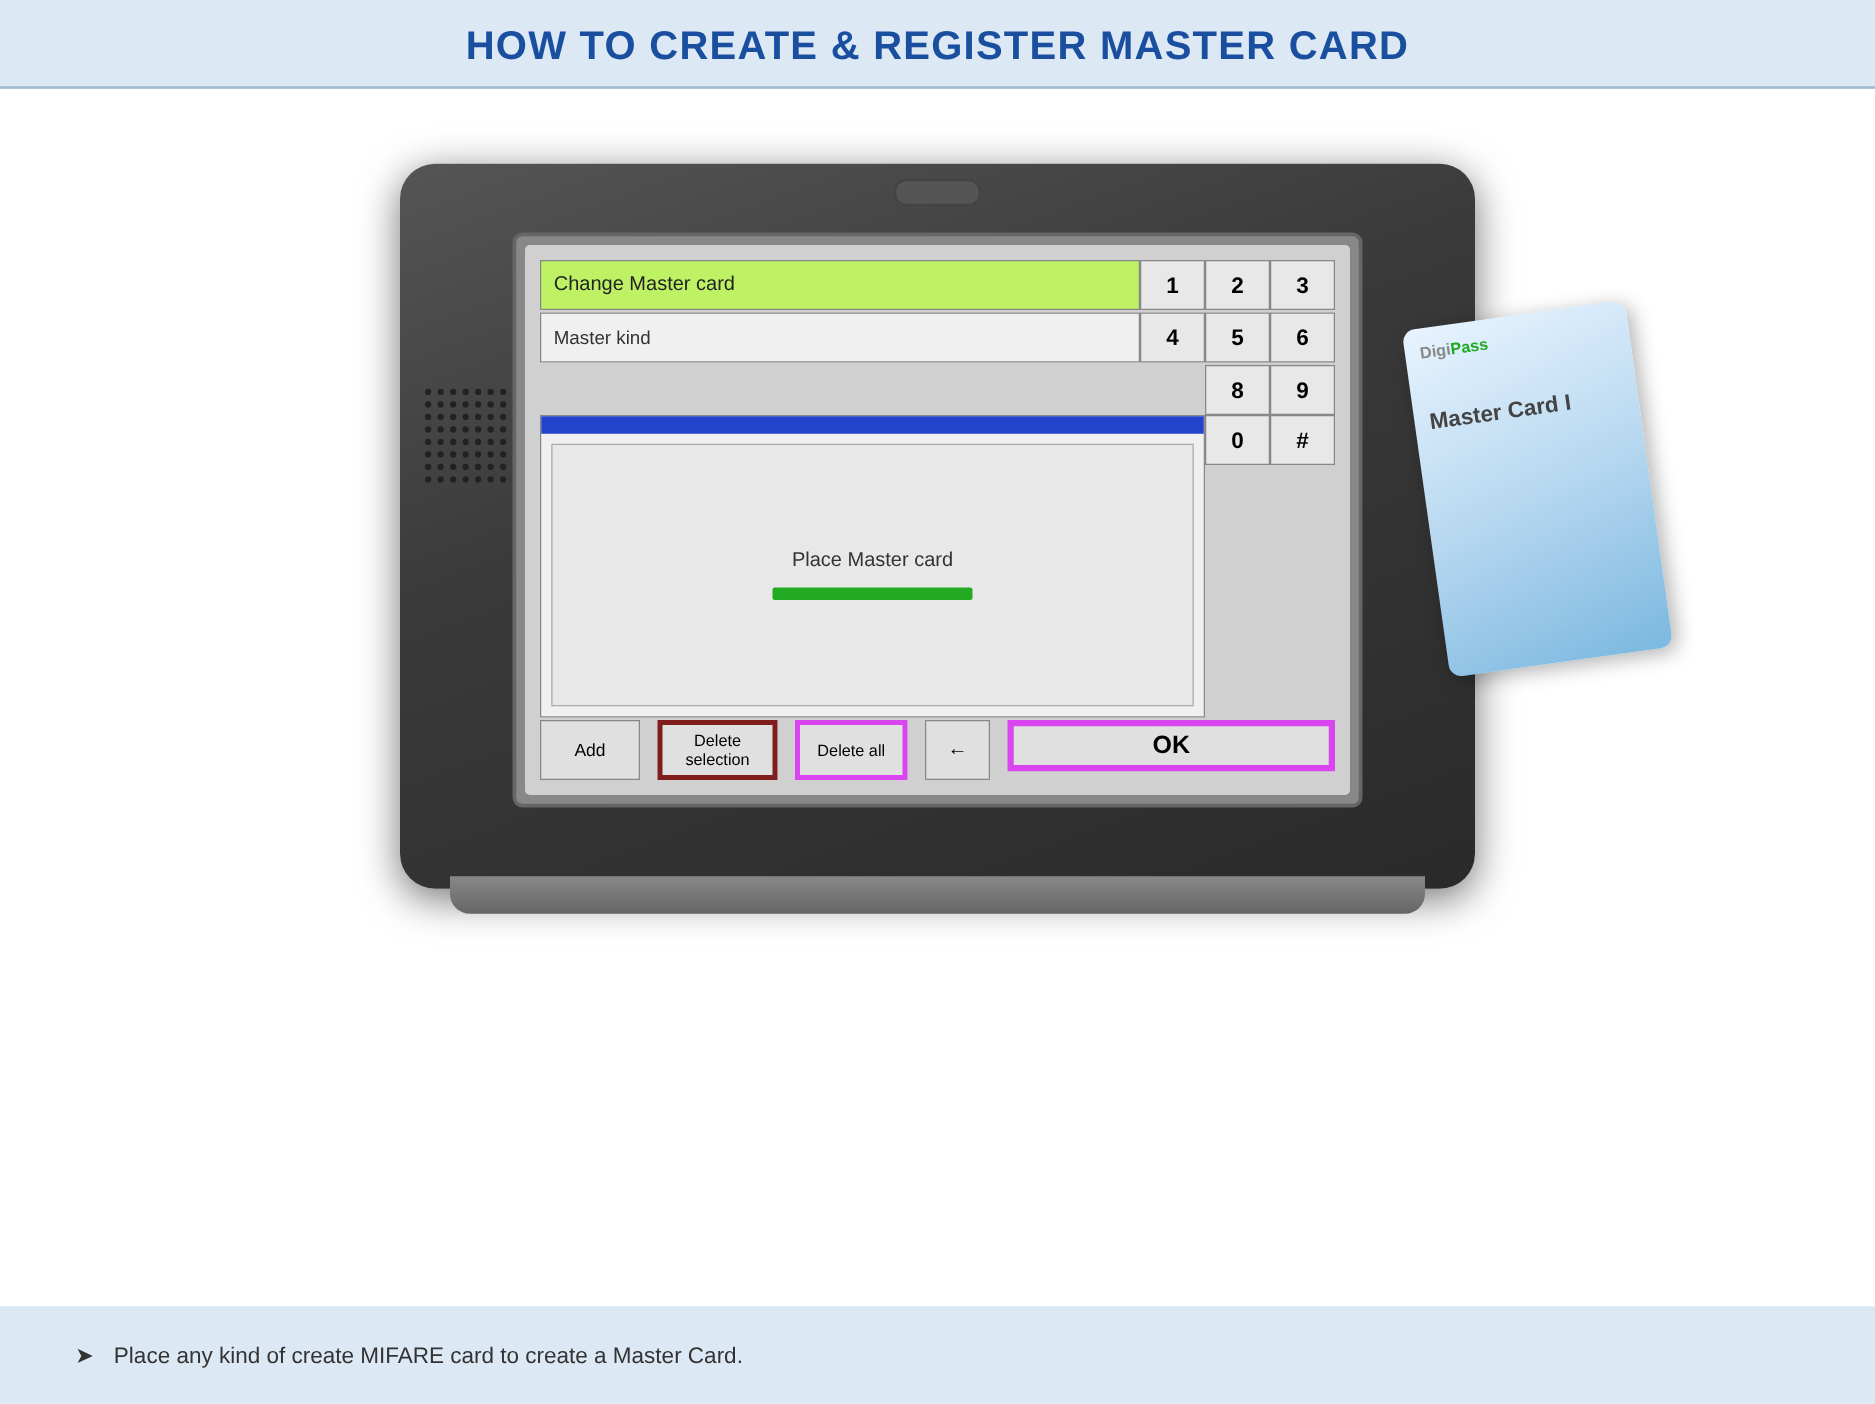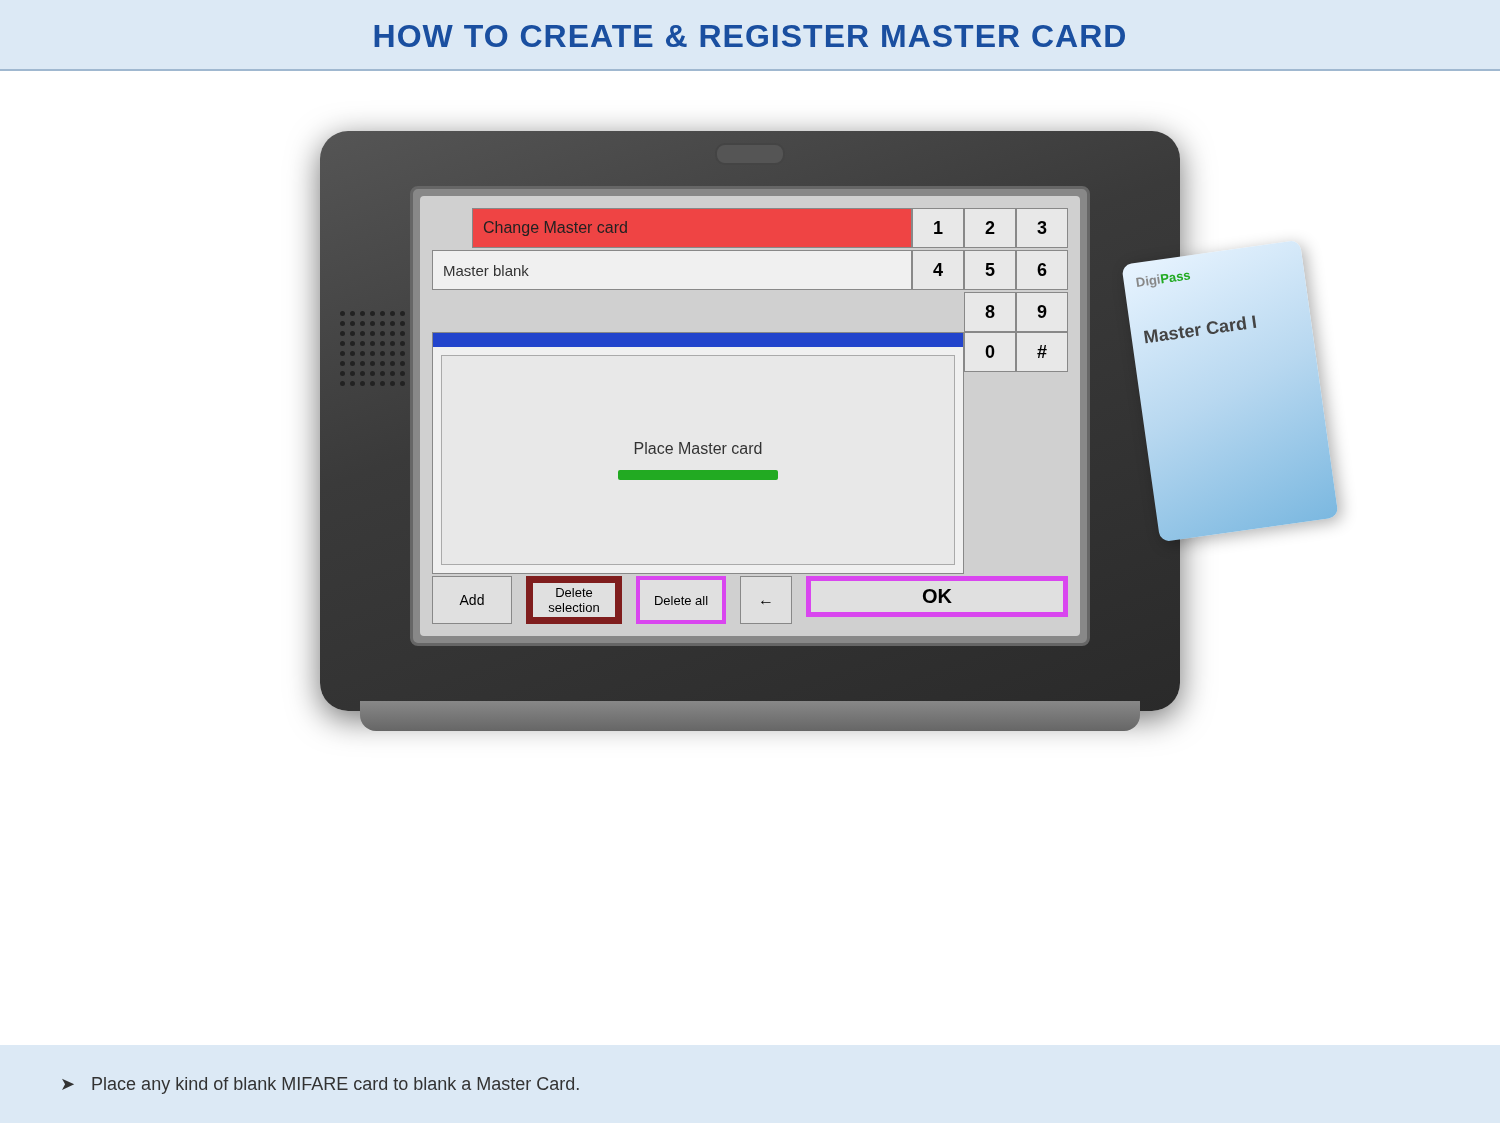--- a/index.html
+++ b/index.html
@@ -119,28 +119,27 @@
 
     
     .screen-top-bar {
       display: flex;
       align-items: stretch;
       width: 100%;
       margin-bottom: 2px;
     }
     .screen-title-field {
       flex: 1;
-      background: #ef4444;
+      background: #bef264;
       border: 1px solid #888;
       padding: 8px 10px;
       font-size: 16px;
       color: #222;
       display: flex;
       align-items: center;
-      margin-left: 40px;
     }
     .numpad-top-row {
       display: flex;
     }
     .numpad-btn {
       width: 52px;
       height: 40px;
       background: #e8e8e8;
       border: 1px solid #888;
       font-size: 18px;
@@ -242,21 +241,21 @@
       display: flex;
       align-items: center;
       justify-content: center;
       cursor: pointer;
       color: #000;
     }
     .btn-delete-sel {
       width: 96px;
       height: 48px;
       background: #e0e0e0;
-      border: 7px solid #7f1d1d;
+      border: 4px solid #7f1d1d;
       font-size: 13px;
       display: flex;
       align-items: center;
       justify-content: center;
       text-align: center;
       cursor: pointer;
       color: #000;
     }
     .btn-delete-all {
       width: 90px;
@@ -452,21 +451,21 @@
           <div class="screen-top-bar">
             <div class="screen-title-field">Change Master card</div>
             <div class="numpad-top-row">
               <div class="numpad-btn">1</div>
               <div class="numpad-btn">2</div>
               <div class="numpad-btn">3</div>
             </div>
           </div>
 
           <div class="screen-mid-bar">
-            <div class="screen-input-field">Master blank</div>
+            <div class="screen-input-field">Master kind</div>
             <div class="numpad-mid-row">
               <div class="numpad-btn">4</div>
               <div class="numpad-btn">5</div>
               <div class="numpad-btn">6</div>
             </div>
           </div>
 
           <div class="screen-main-area">
 
             <div class="left-panel">
@@ -509,14 +508,14 @@
       </div>
       <div class="digipass-card-text">Master Card  I</div>
     </div>
 
   </div>
 
 </div>
 
 <div class="bottom-bar">
   <span class="bottom-arrow">➤</span>
-  <span class="bottom-text">Place any kind of blank MIFARE card to blank a Master Card.</span>
+  <span class="bottom-text">Place any kind of create MIFARE card to create a Master Card.</span>
 </div>
 
 </body></html>

